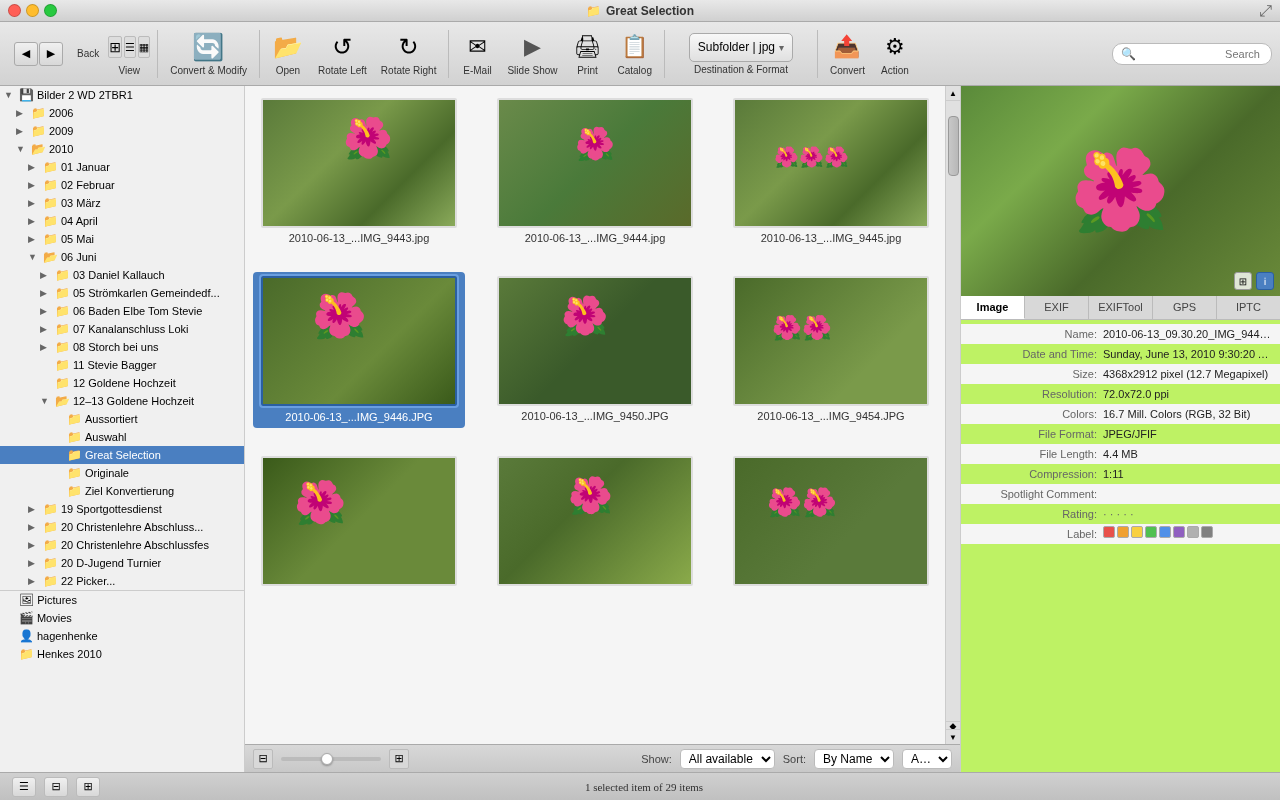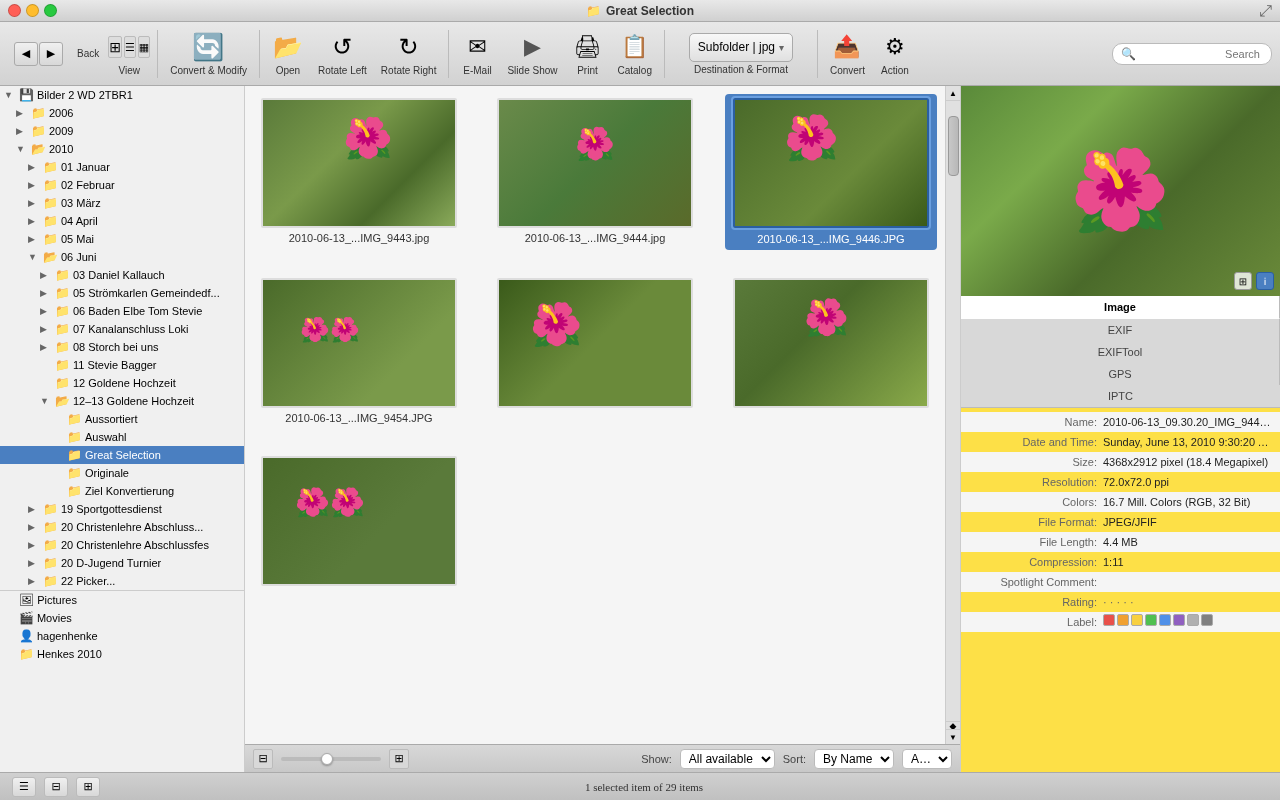--- a/index.html
+++ b/index.html
@@ -220,21 +220,20 @@
       justify-content: center;
       font-size: 10px;
       cursor: pointer;
     }
 
     
     .info-tabs {
       display: flex;
       background: #d8d8d8;
       border-bottom: 1px solid #bbb;
-      flex-direction: column;
     }
     .info-tab {
       flex: 1;
       text-align: center;
       padding: 5px 4px;
       font-size: 11px;
       cursor: pointer;
       border-right: 1px solid #bbb;
       color: #444;
     }
@@ -244,21 +243,21 @@
       font-weight: bold;
       color: #000;
       border-bottom: 1px solid white;
     }
 
     
     .info-table {
       flex: 1;
       overflow-y: auto;
       padding: 4px 0;
-      background: #fde047;
+      background: #bef264;
     }
     .info-row {
       display: flex;
       padding: 2px 6px;
       font-size: 11px;
       line-height: 16px;
     }
     .info-row:nth-child(odd) { background: #f5f5f5; }
     .info-key { color: #666; text-align: right; min-width: 130px; margin-right: 6px; flex-shrink: 0; }
     .info-val { color: #222; overflow: hidden; text-overflow: ellipsis; white-space: nowrap; }
@@ -630,26 +629,38 @@
               <div class="poppy-thumb poppy-thumb-1"></div>
             </div>
             <div class="thumb-label">2010-06-13_...IMG_9443.jpg</div>
           </div>
           <div class="thumb-item">
             <div class="thumb-wrapper">
               <div class="poppy-thumb poppy-thumb-2"></div>
             </div>
             <div class="thumb-label">2010-06-13_...IMG_9444.jpg</div>
           </div>
+          <div class="thumb-item">
+            <div class="thumb-wrapper">
+              <div class="poppy-thumb poppy-thumb-3"></div>
+            </div>
+            <div class="thumb-label">2010-06-13_...IMG_9445.jpg</div>
+          </div>
 
           <div class="thumb-item selected">
             <div class="thumb-wrapper">
               <div class="poppy-thumb poppy-thumb-4"></div>
             </div>
             <div class="thumb-label" style="background:#4a7fc1;color:white;padding:1px 4px;">2010-06-13_...IMG_9446.JPG</div>
+          </div>
+          <div class="thumb-item">
+            <div class="thumb-wrapper">
+              <div class="poppy-thumb poppy-thumb-5"></div>
+            </div>
+            <div class="thumb-label">2010-06-13_...IMG_9450.JPG</div>
           </div>
           <div class="thumb-item">
             <div class="thumb-wrapper">
               <div class="poppy-thumb poppy-thumb-6"></div>
             </div>
             <div class="thumb-label">2010-06-13_...IMG_9454.JPG</div>
           </div>
 
           <div class="thumb-item">
             <div class="thumb-wrapper">
@@ -730,21 +741,21 @@
       <div class="info-row">
             <span class="info-key">Name:</span>
             <span class="info-val">2010-06-13_09.30.20_IMG_9446.JPG</span>
           </div>
           <div class="info-row">
             <span class="info-key">Date and Time:</span>
             <span class="info-val">Sunday, June 13, 2010 9:30:20 AM GM...</span>
           </div>
           <div class="info-row">
             <span class="info-key">Size:</span>
-            <span class="info-val">4368x2912 pixel (18.4 Megapixel)</span>
+            <span class="info-val">4368x2912 pixel (12.7 Megapixel)</span>
           </div>
           <div class="info-row">
             <span class="info-key">Resolution:</span>
             <span class="info-val">72.0x72.0 ppi</span>
           </div>
           <div class="info-row">
             <span class="info-key">Colors:</span>
             <span class="info-val">16.7 Mill. Colors (RGB, 32 Bit)</span>
           </div>
           <div class="info-row">

